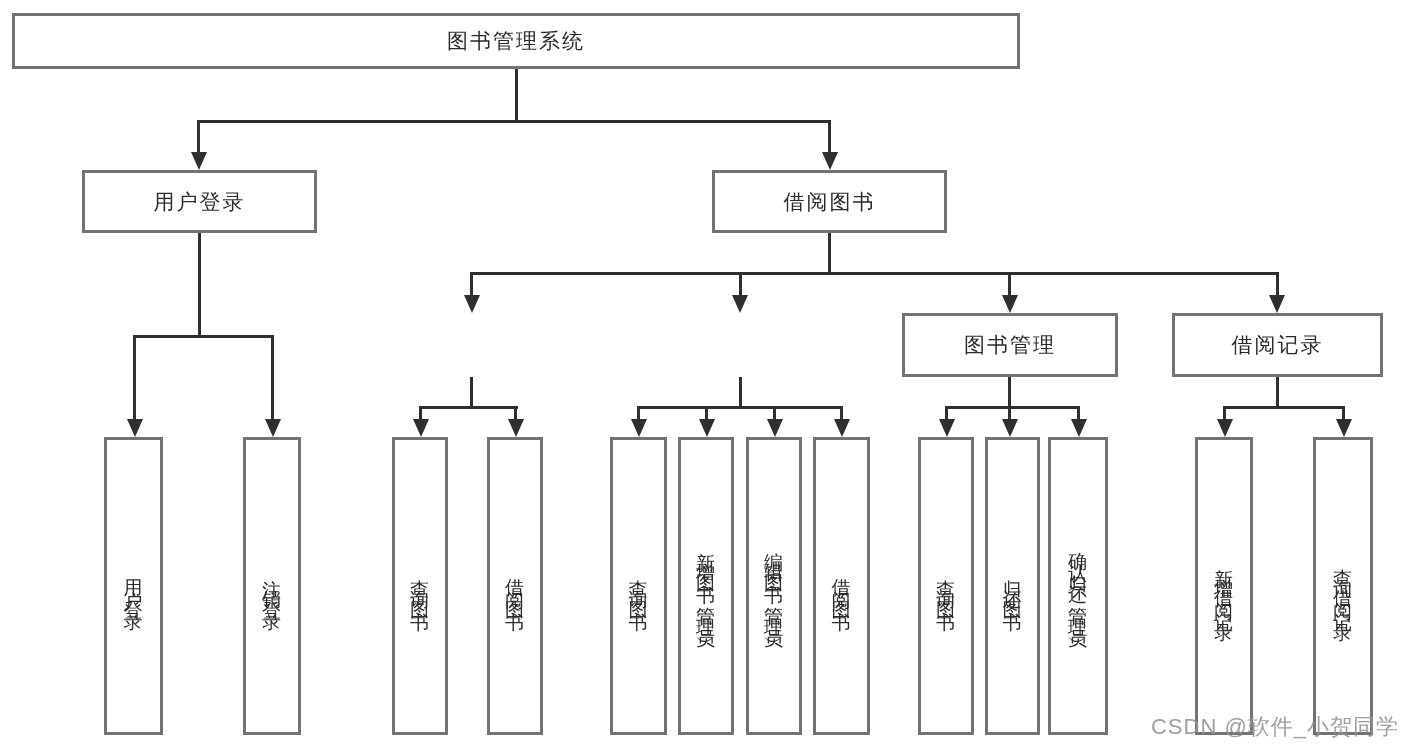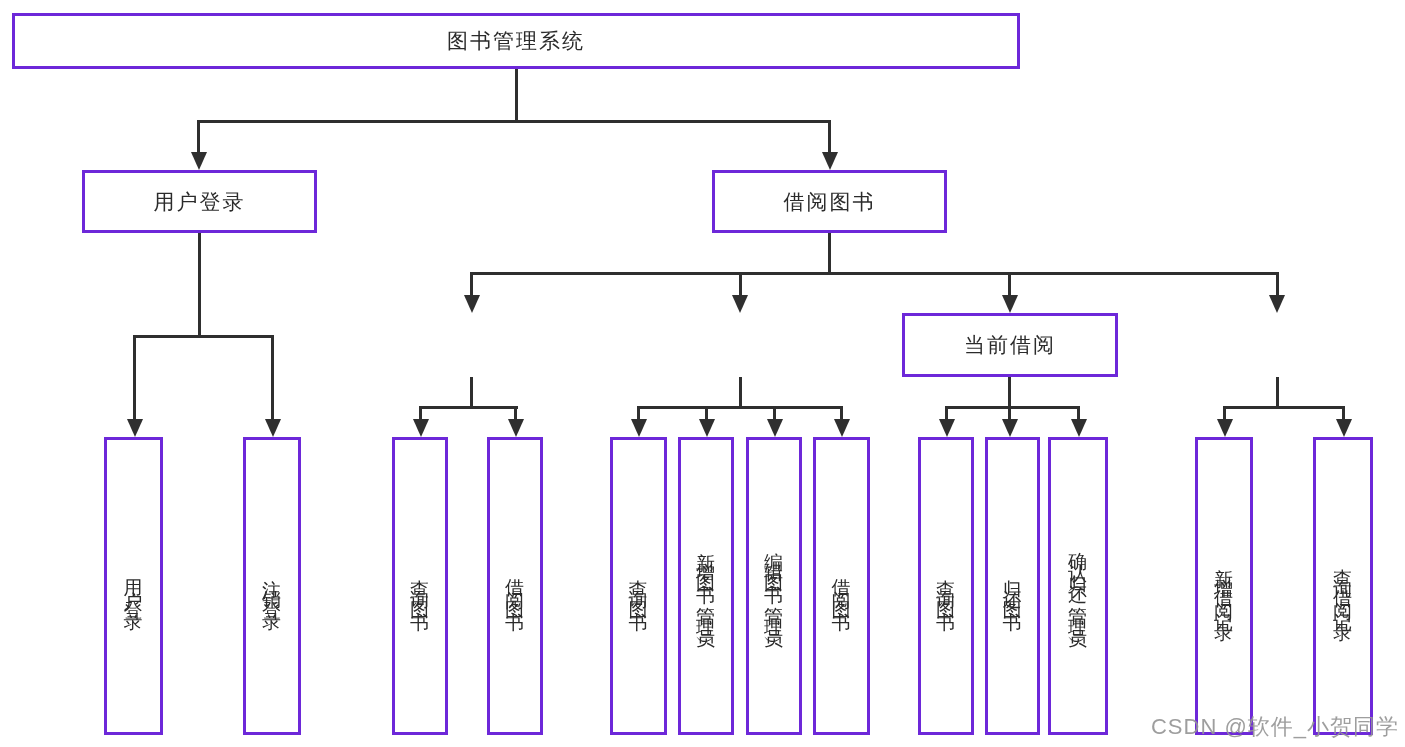--- a/index.html
+++ b/index.html
@@ -1,21 +1,21 @@
 <!DOCTYPE html>
 <html><head>
 <meta charset="utf-8">
 <style>
   html,body{margin:0;padding:0;background:#ffffff;}
   .canvas{
     position:relative;width:1405px;height:747px;background:#ffffff;
     font-family:"Liberation Sans","DejaVu Sans",sans-serif;color:#2b2b2b;overflow:hidden;
   }
   .box{
-    position:absolute;box-sizing:border-box;border:3px solid #6d28d9;background:#ffffff;
+    position:absolute;box-sizing:border-box;border:3px solid #737373;background:#ffffff;
     display:flex;align-items:center;justify-content:center;
   }
   .box.h span{font-size:21px;letter-spacing:2px;color:#2b2b2b;white-space:nowrap;}
   .box.v{top:437px;height:298px;}
   .vt{
     writing-mode:vertical-rl;text-orientation:mixed;
     font-size:19px;letter-spacing:11px;color:#2b2b2b;line-height:1;white-space:nowrap;
   }
   .vl{position:absolute;width:3px;background:#2f2f2f;}
   .hl{position:absolute;height:3px;background:#2f2f2f;}
@@ -64,21 +64,24 @@
   <div class="vl" style="left:470px;top:272px;height:23px"></div>
   <div class="arr" style="left:464px;top:295px"></div>
   <div class="vl" style="left:739px;top:272px;height:23px"></div>
   <div class="arr" style="left:732px;top:295px"></div>
   <div class="vl" style="left:1008px;top:272px;height:23px"></div>
   <div class="arr" style="left:1002px;top:295px"></div>
   <div class="vl" style="left:1276px;top:272px;height:23px"></div>
   <div class="arr" style="left:1269px;top:295px"></div>
 
   <div class="box h" style="left:902px;top:313px;width:216px;height:64px">
-    <span>当前借阅</span>
+    <span>图书管理</span>
+  </div>
+  <div class="box h" style="left:1172px;top:313px;width:211px;height:64px">
+    <span>借阅记录</span>
   </div>
 
   <div class="vl" style="left:470px;top:377px;height:29px"></div>
   <div class="hl" style="left:419px;top:406px;width:99px"></div>
   <div class="vl" style="left:419px;top:406px;height:13px"></div>
   <div class="arr" style="left:413px;top:419px"></div>
   <div class="vl" style="left:514px;top:406px;height:13px"></div>
   <div class="arr" style="left:508px;top:419px"></div>
 
   <div class="vl" style="left:739px;top:377px;height:29px"></div>

